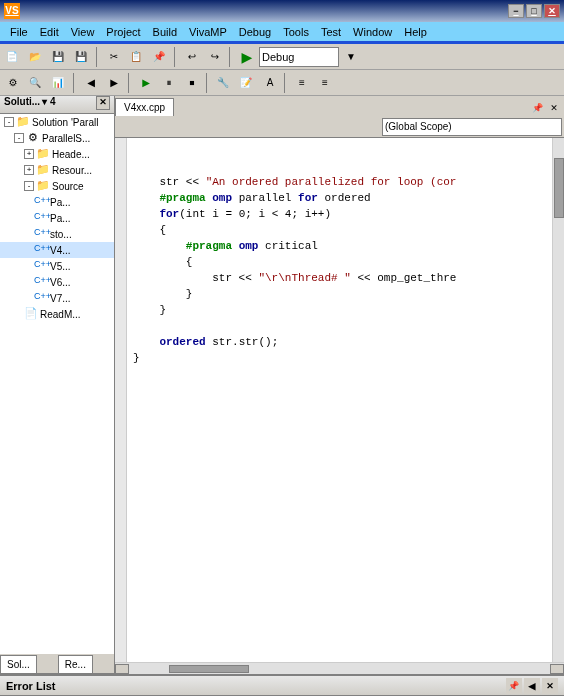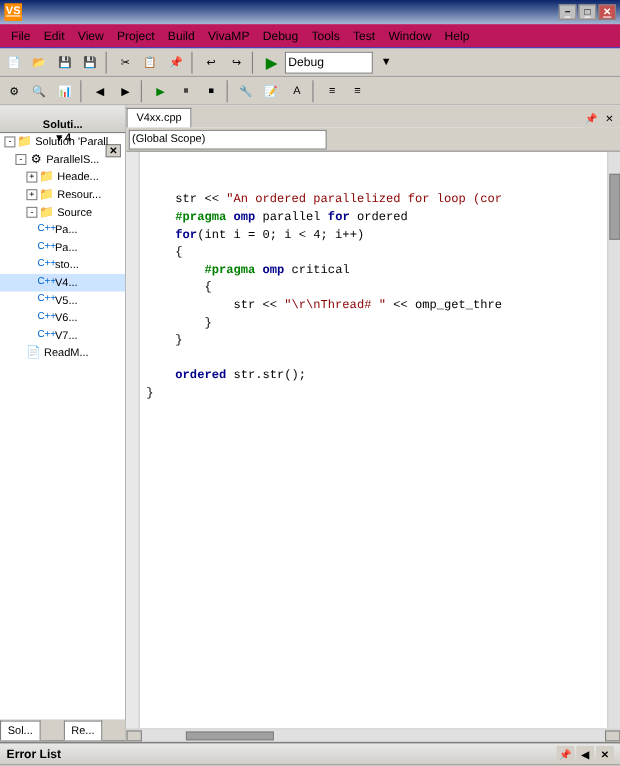--- a/index.html
+++ b/index.html
@@ -48,26 +48,26 @@
       font-size: 9px;
       text-align: center;
       line-height: 12px;
       cursor: pointer;
       color: black;
     }
     .title-btn.close { background: #c75050; color: white; }
 
     
     .menu-bar {
-      background: #be185d;
+      background: #7dd3fc;
       height: 22px;
       display: flex;
       align-items: center;
       padding: 0 4px;
-      border-bottom: 1px solid #1d4ed8;
+      border-bottom: 3px solid #1d4ed8;
       font-size: 11px;
     }
     .menu-item {
       padding: 2px 6px;
       cursor: pointer;
       color: black;
     }
 
     
     .toolbar-row {
@@ -118,25 +118,24 @@
       background: white;
       border-right: 1px solid #808080;
       display: flex;
       flex-direction: column;
     }
     .panel-header {
       background: linear-gradient(to bottom, #e8e8e8, #d0cec8);
       border-bottom: 1px solid #808080;
       height: 18px;
       display: flex;
-      align-items: center;
-      padding: 12px 4px;
+      align-items: flex-start;
+      padding: 0 4px;
       font-size: 10px;
       font-weight: bold;
-      flex-direction: column;
     }
     .panel-tab-row {
       height: 20px;
       background: #d4d0c8;
       display: flex;
       align-items: flex-end;
       border-bottom: 1px solid #808080;
       gap: 21px;
     }
     .panel-tab {
@@ -233,20 +232,21 @@
       padding-right: 2px;
     }
     .editor-top-bar {
       height: 22px;
       background: #d4d0c8;
       display: flex;
       align-items: center;
       border-bottom: 1px solid #808080;
       gap: 2px;
       padding: 0 2px;
+      justify-content: flex-end;
     }
     .scope-dropdown {
       height: 18px;
       background: white;
       border: 1px solid #808080;
       font-size: 10px;
       width: 180px;
       padding: 0 2px;
     }
     .func-dropdown {

